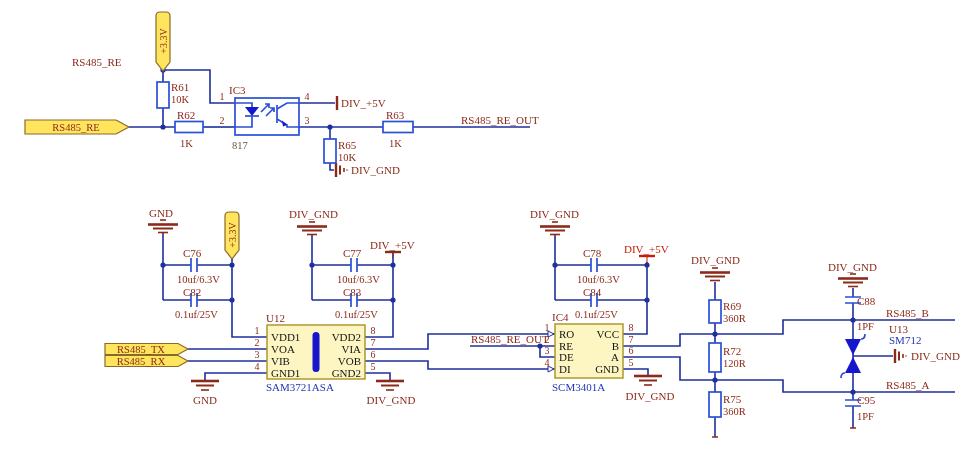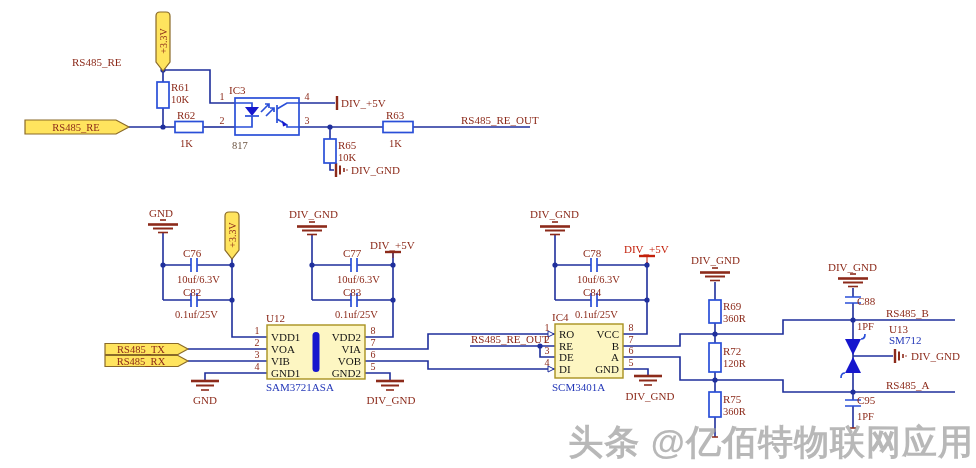--- a/index.html
+++ b/index.html
@@ -366,14 +366,13 @@
     <polygon class="navy" points="845,339 861,339 853,355"></polygon>
     <polygon class="navy" points="845,373 861,373 853,357"></polygon>
     <path class="csn" d="M861,339 c3,0 4,-2 4,-5 M845,373 c-3,0 -4,2 -4,5" stroke-width="1.4"></path>
     <text class="lbl" x="889" y="333">U13</text>
     <text class="part" x="889" y="344">SM712</text>
   </g>
 
   <path class="mar" d="M712,437 H718 M850,428 H856" stroke-width="1.4"></path>
 </svg>
 
-<div id="watermark">头条 @亿佰特物联网应用</div>
 </div>
 
 </body></html>

